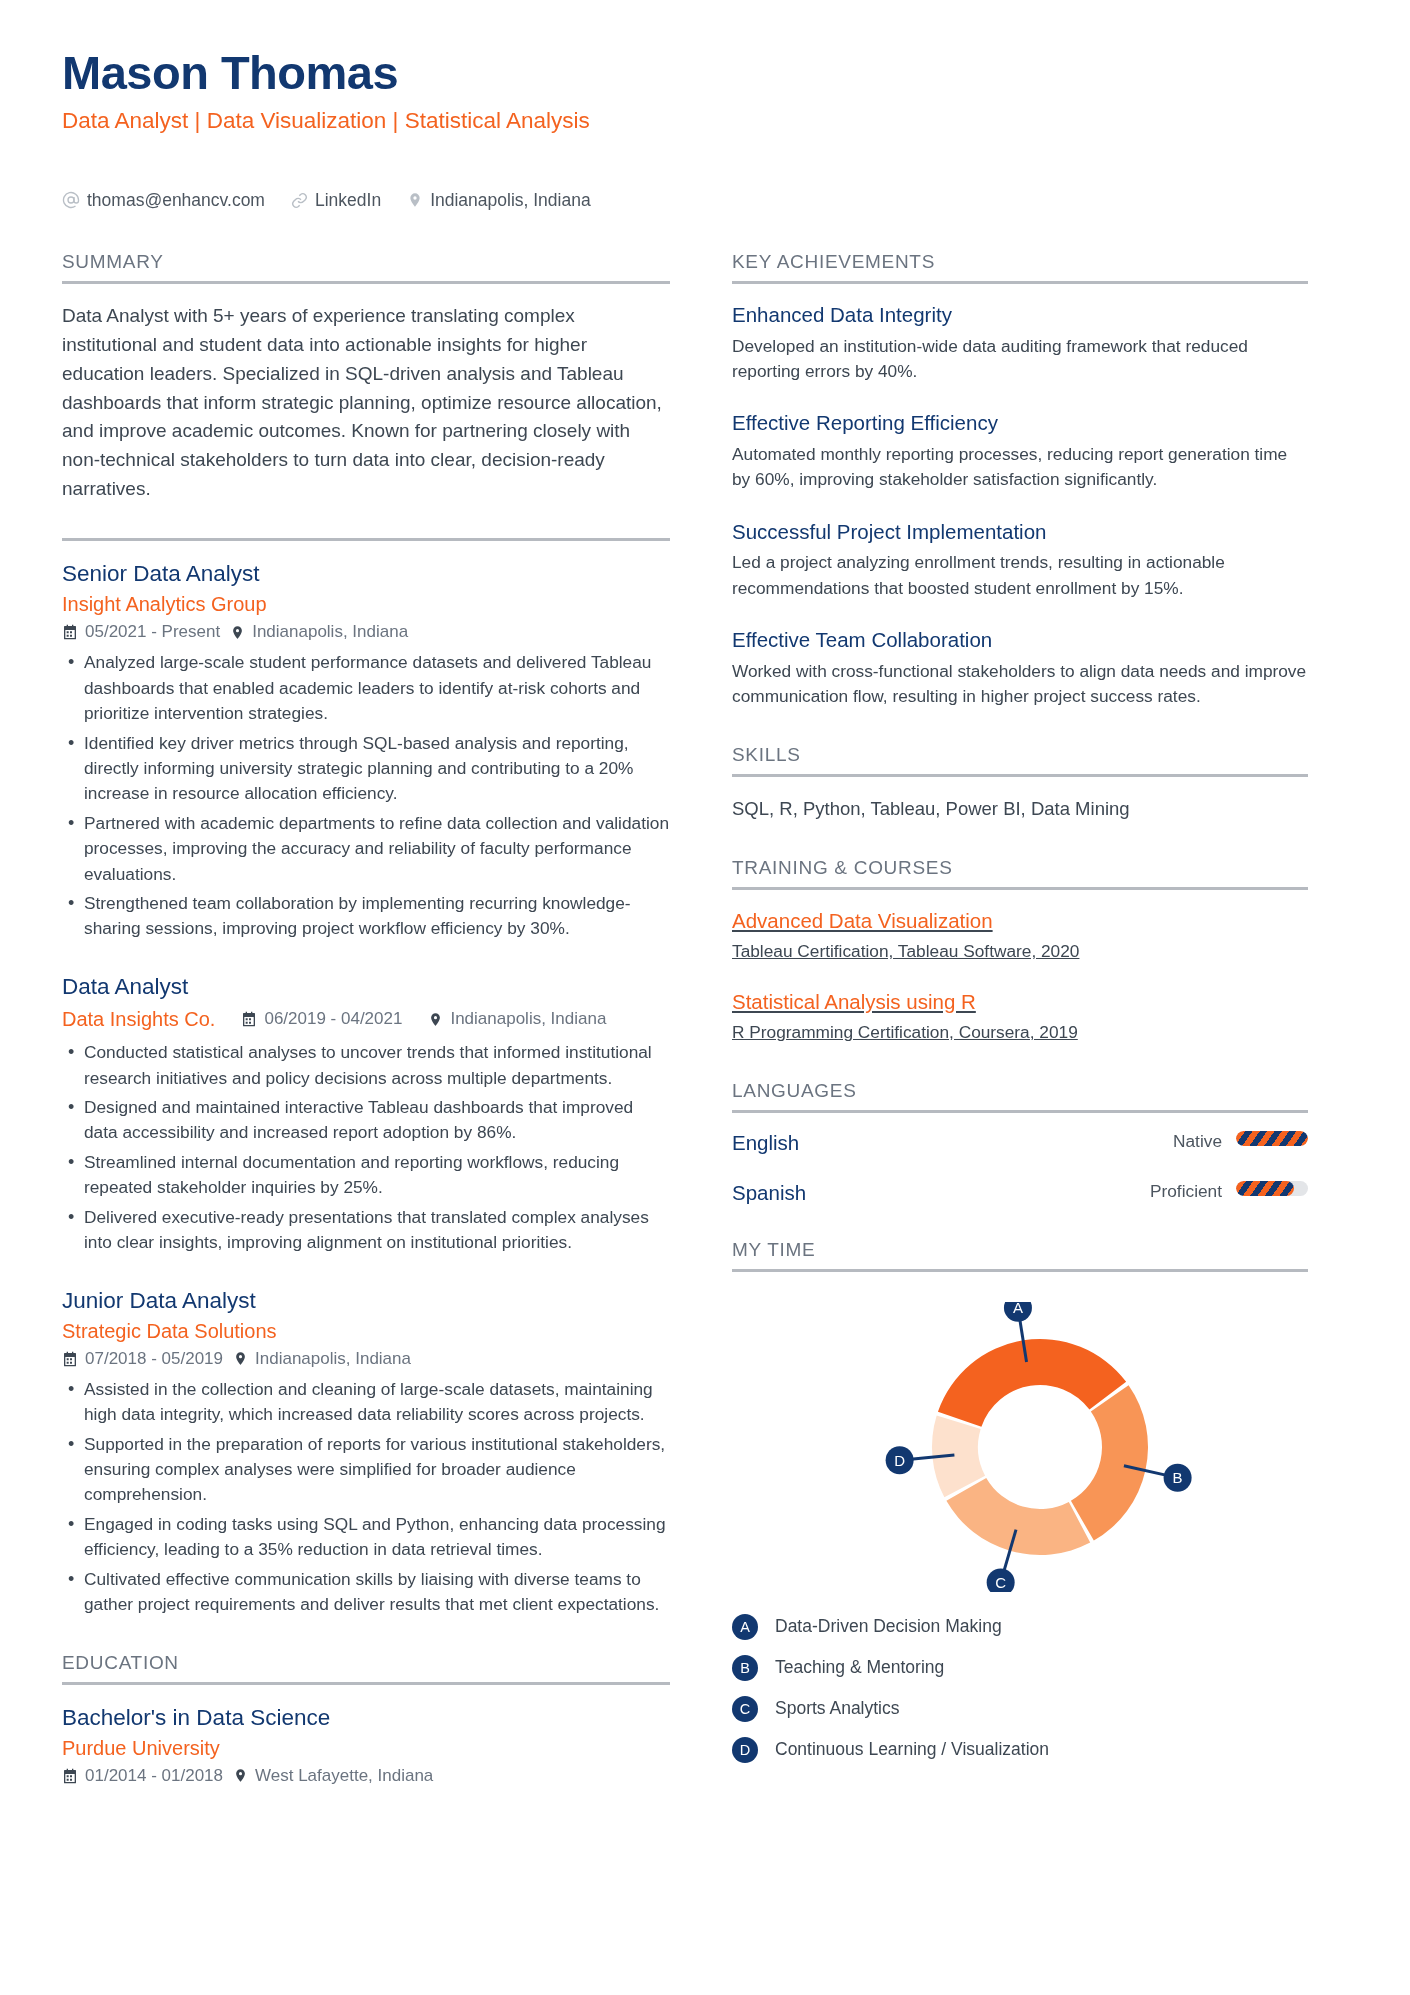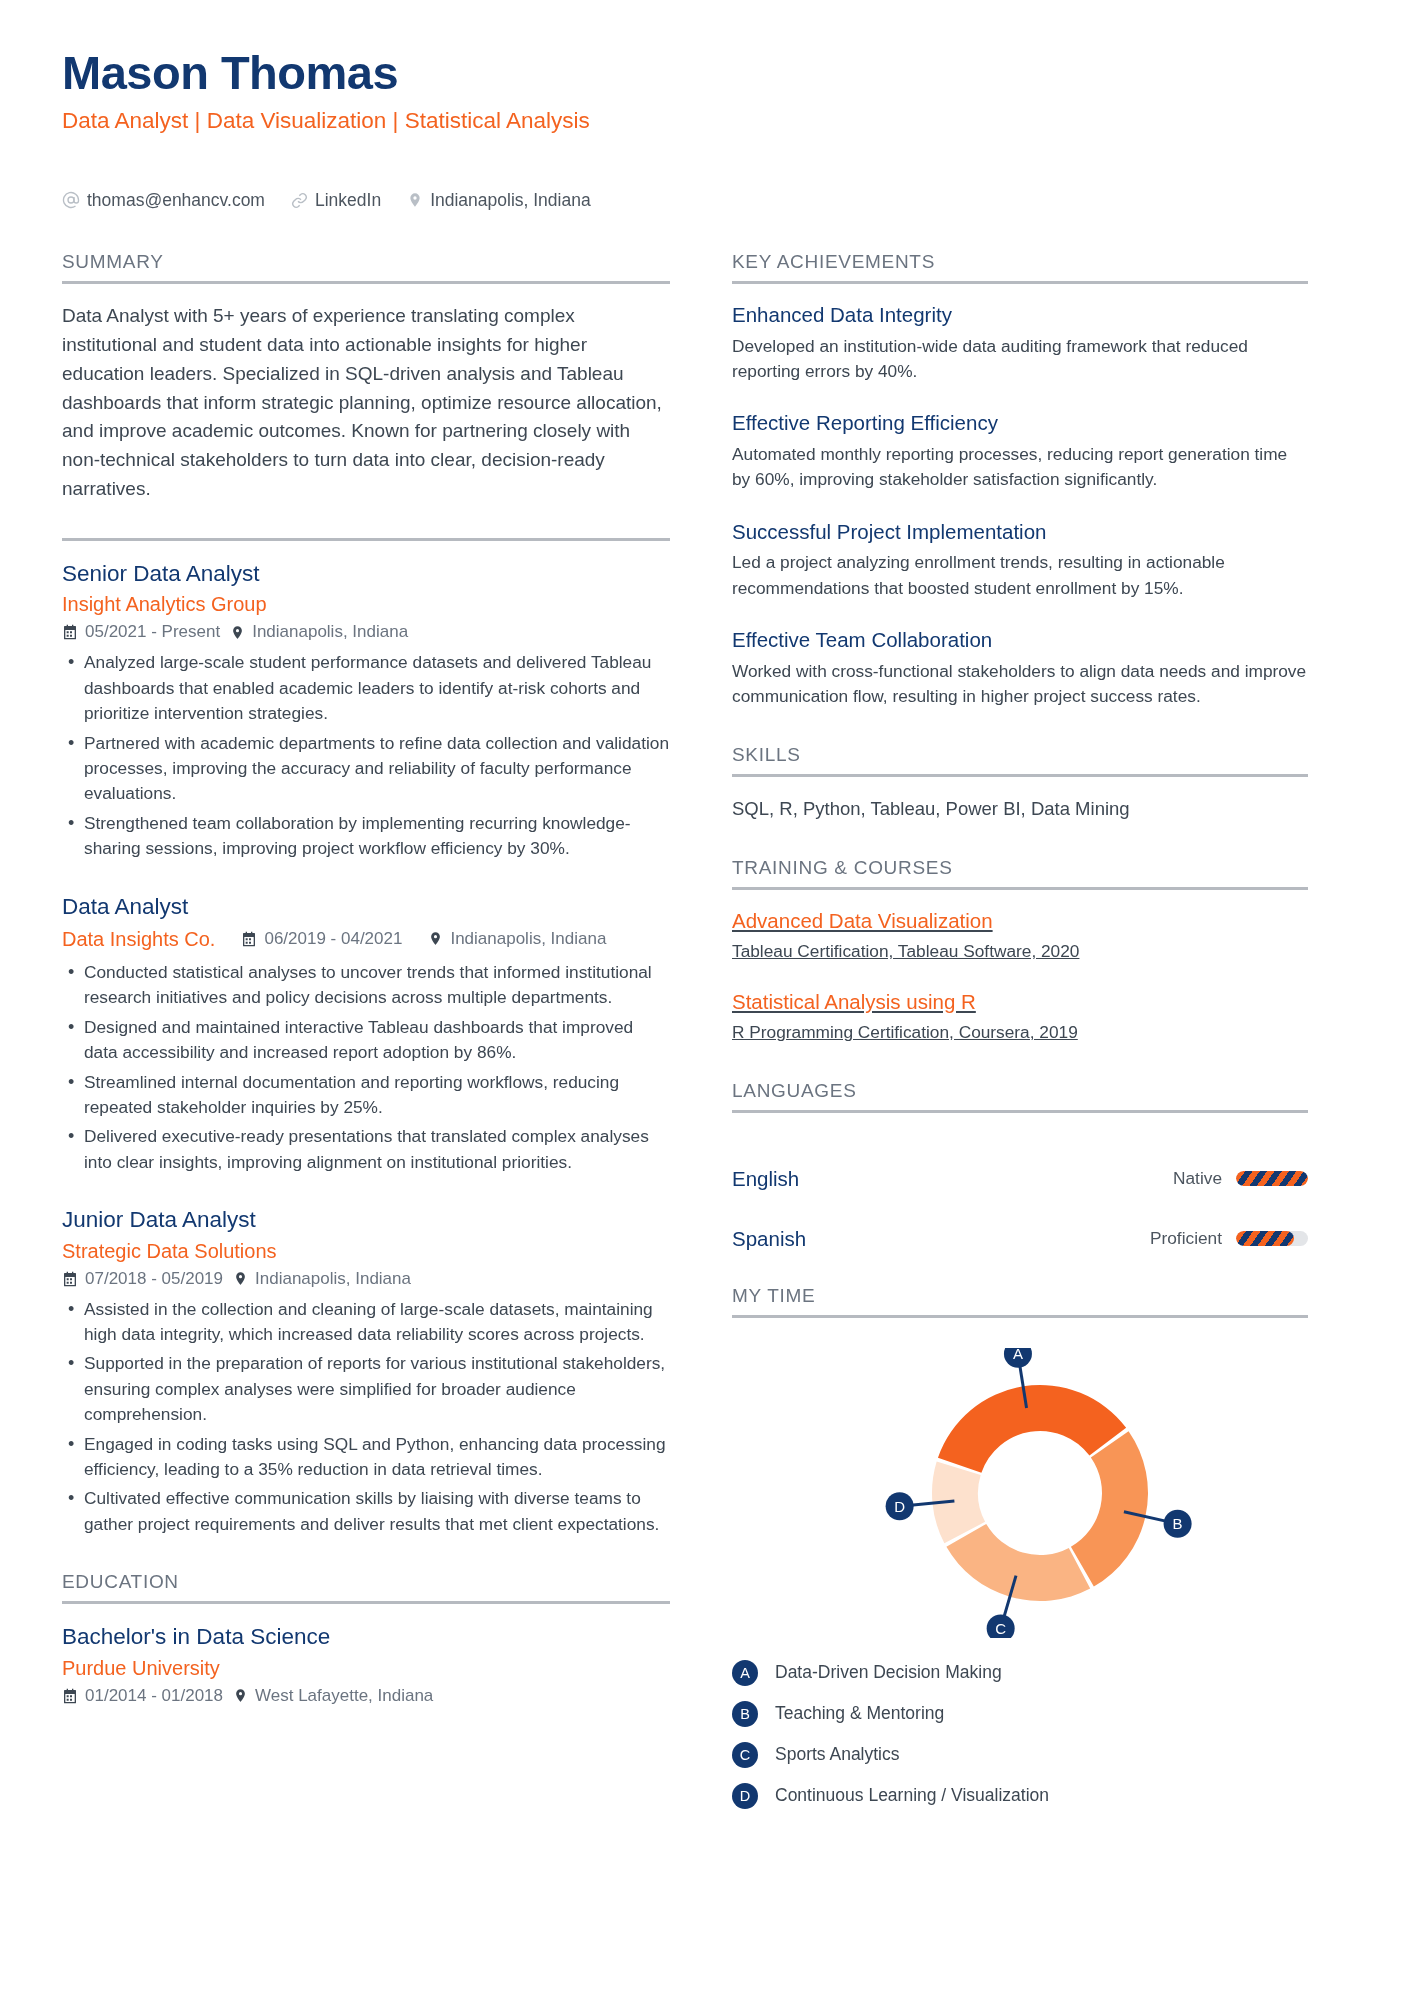--- a/index.html
+++ b/index.html
@@ -117,23 +117,22 @@
 
   
   .course { margin-bottom: 24px; text-decoration: underline; }
   .course:last-child { margin-bottom: 0; margin-top: 20px; }
   .course-title { font-size: 20.5px; color: #f4621f; margin-bottom: 5px; line-height: 1.3; }
   .course-desc { font-size: 17.3px; line-height: 1.47; color: #3d4752; }
 
   
   .lang-row {
     display: flex;
-    align-items: center;
+    align-items: flex-start;
     margin-bottom: 26px;
-    margin-top: 36px;
   }
   .lang-row:last-child { margin-bottom: 0; }
   .lang-name { font-size: 20.5px; color: #123870; flex: 1 1 auto; }
   .lang-level { font-size: 17.3px; color: #4c555f; margin-right: 14px; }
   .lang-bar {
     width: 72px;
     height: 15px;
     border-radius: 8px;
     background: #e3e5e8;
     overflow: hidden;
@@ -242,20 +241,21 @@
                 <span class="ico">
                   <svg width="15" height="17" viewBox="0 0 24 24" fill="currentColor">
                     <path d="M12 2a7 7 0 0 0-7 7c0 5 7 13 7 13s7-8 7-13a7 7 0 0 0-7-7zm0 9.5A2.5 2.5 0 1 1 12 6.5a2.5 2.5 0 0 1 0 5z"></path>
                   </svg>
                 </span>
                 <span>Indianapolis, Indiana</span>
               </div>
             </div>
             <ul class="bullets">
               <li>Analyzed large-scale student performance datasets and delivered Tableau dashboards that enabled academic leaders to identify at-risk cohorts and prioritize intervention strategies.</li>
+              <li>Identified key driver metrics through SQL-based analysis and reporting, directly informing university strategic planning and contributing to a 20% increase in resource allocation efficiency.</li>
               <li>Partnered with academic departments to refine data collection and validation processes, improving the accuracy and reliability of faculty performance evaluations.</li>
               <li>Strengthened team collaboration by implementing recurring knowledge-sharing sessions, improving project workflow efficiency by 30%.</li>
             </ul>
           </div>
           <div class="entry">
             <div class="job-title">Data Analyst</div>
             <div class="meta-row inline-head">
               <span class="company">Data Insights Co.</span>
               <div class="meta-item">
                 <span class="ico">

